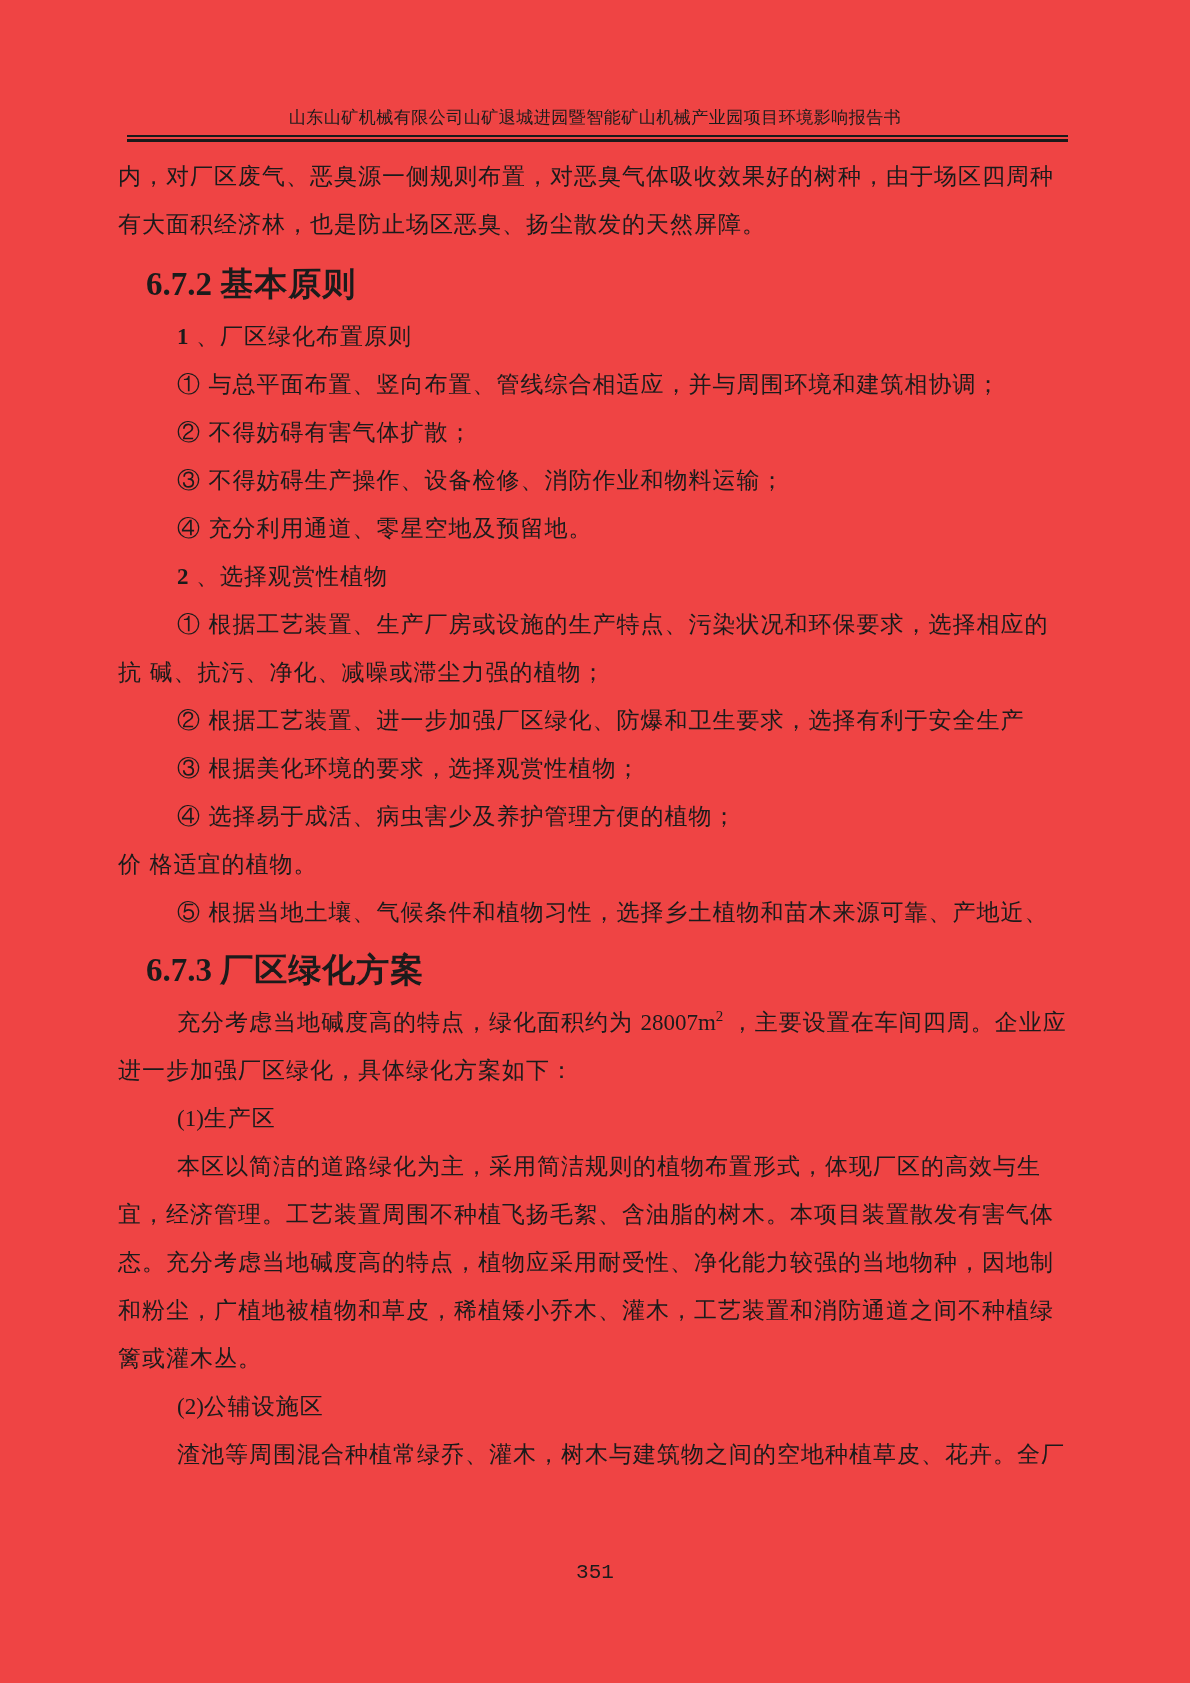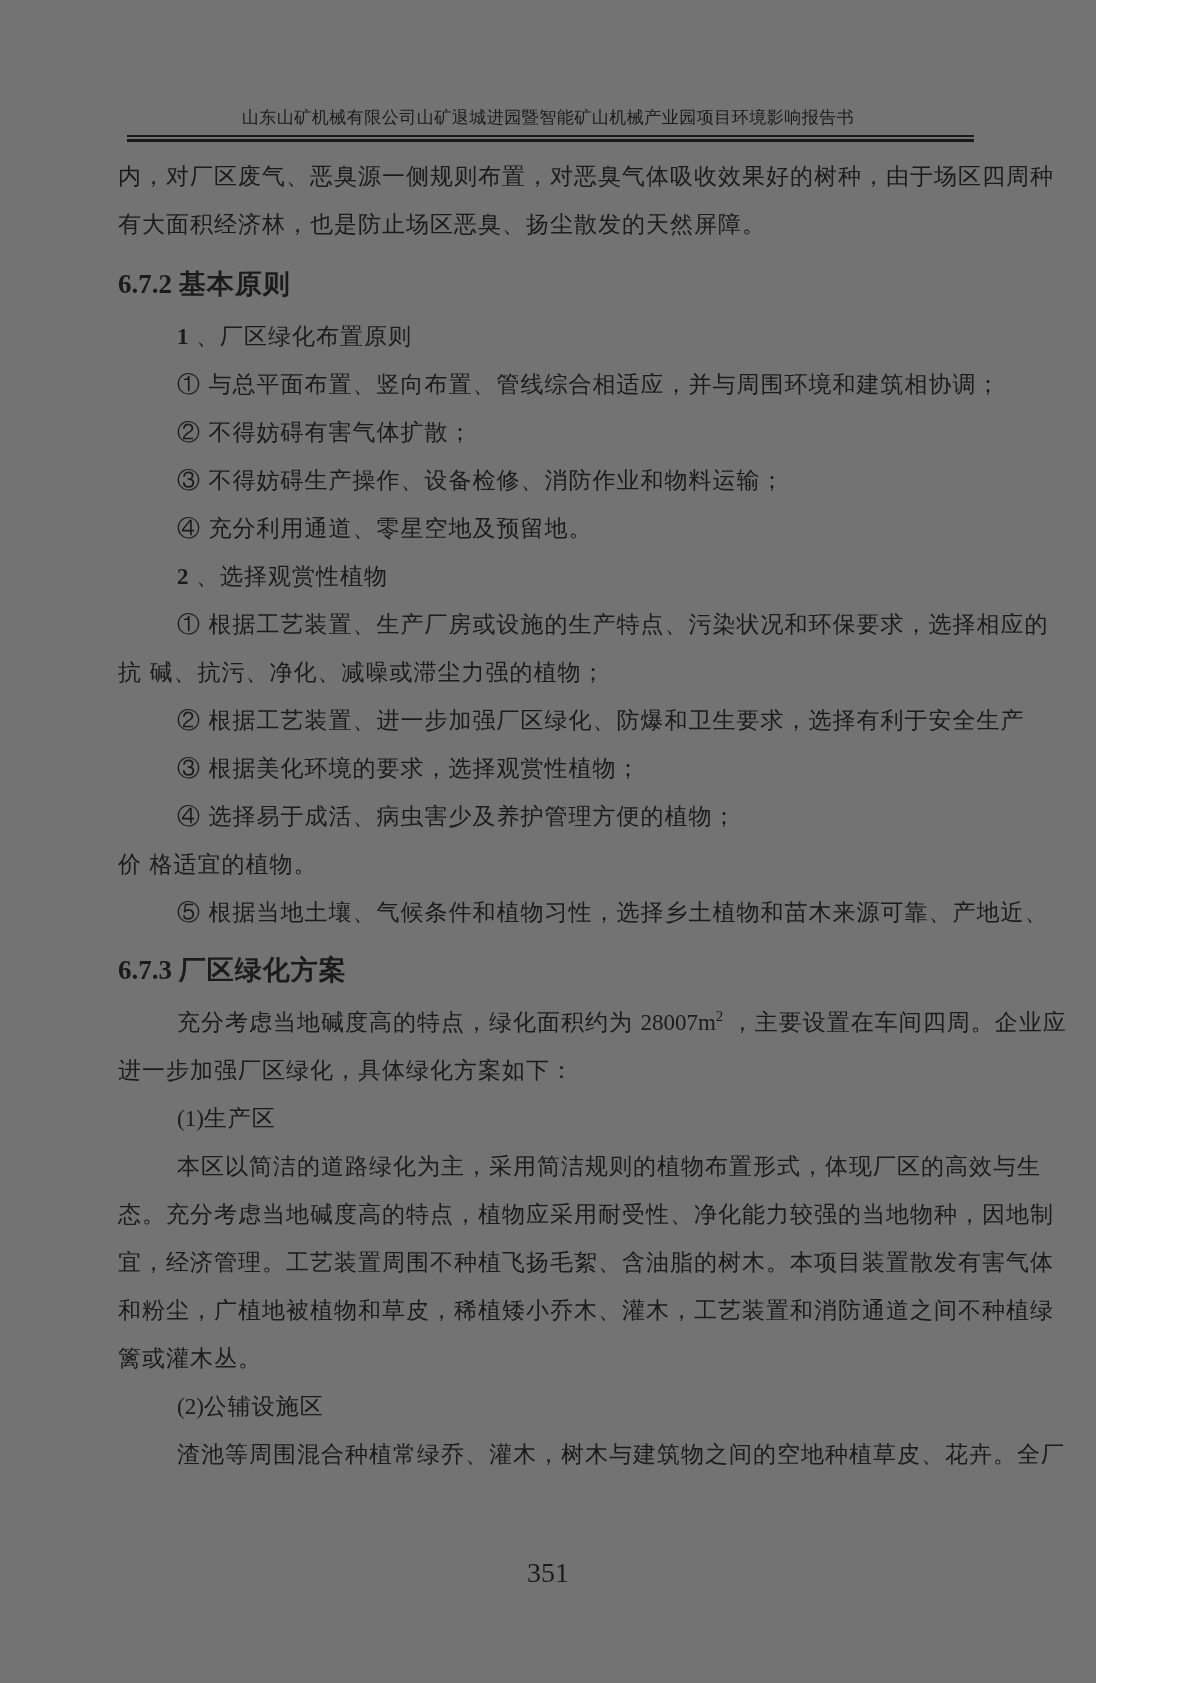--- a/index.html
+++ b/index.html
@@ -2,23 +2,23 @@
 <html lang="zh"><head>
 <meta charset="utf-8">
 <style>
   html, body {
     margin: 0;
     padding: 0;
     background: #ffffff;
   }
   .page {
     position: relative;
-    width: 1096px;
+    width: 1190px;
     height: 1683px;
-    background: #737373;
+    background: #ef4444;
     color: #1b1b1b;
     font-family: "Liberation Sans", sans-serif;
     overflow: hidden;
   }
   
   .header {
     position: absolute;
     top: 108px;
     left: 118px;
     right: 118px;
@@ -49,24 +49,25 @@
     line-height: 48px;
     font-size: 23px;
     letter-spacing: 1px;
     white-space: nowrap;
     overflow: visible;
   }
   .ln.ind { padding-left: 59px; }
   .ln.h2 {
     height: 56px;
     line-height: 56px;
-    font-size: 27px;
+    font-size: 33px;
     font-weight: bold;
     letter-spacing: 1px;
     margin-top: 8px;
+    margin-left: 28px;
   }
   .ln.h2b { margin-top: 6px; }
   .serif { font-family: "Liberation Serif", serif; letter-spacing: 0; margin-top: 8px; }
   .sup {
     font-family: "Liberation Serif", serif;
     vertical-align: super;
     font-size: 15px;
     line-height: 0;
     letter-spacing: 0;
   }
@@ -78,22 +79,22 @@
   .hnum { font-family: "Liberation Serif", serif; letter-spacing: 0; }
   
   .footer {
     position: absolute;
     top: 1558px;
     left: 0;
     right: 0;
     height: 30px;
     line-height: 30px;
     text-align: center;
-    font-family: Liberation Serif, serif;
-    font-size: 28px;
+    font-family: Liberation Mono, monospace;
+    font-size: 21px;
     color: #1b1b1b;
   }
 </style>
 </head>
 <body>
 
 <div class="page">
 
   <div class="header">山东山矿机械有限公司山矿退城进园暨智能矿山机械产业园项目环境影响报告书</div>
 
@@ -118,22 +119,22 @@
       <div class="ln ind"><span>② 根据工艺装置、进一步加强厂区绿化、防爆和卫生要求，选择有利于安全生产</span></div>
       <div class="ln ind"><span>③ 根据美化环境的要求，选择观赏性植物；</span></div>
       <div class="ln ind"><span>④ 选择易于成活、病虫害少及养护管理方便的植物；</span></div>
       <div class="ln body"><span>价 格适宜的植物。</span></div>
       <div class="ln ind"><span>⑤ 根据当地土壤、气候条件和植物习性，选择乡土植物和苗木来源可靠、产地近、</span></div>
       <div class="ln h2 h2b"><span class="hnum">6.7.3 </span><span>厂区绿化方案</span></div>
       <div class="ln ind"><span>充分考虑当地碱度高的特点，绿化面积约为 </span><span class="serif">28007m</span><span class="sup">2</span><span> ，主要设置在车间四周。企业应</span></div>
       <div class="ln body"><span>进一步加强厂区绿化，具体绿化方案如下：</span></div>
       <div class="ln ind"><span class="serif">(1)</span><span>生产区</span></div>
       <div class="ln ind"><span>本区以简洁的道路绿化为主，采用简洁规则的植物布置形式，体现厂区的高效与生</span></div>
+      <div class="ln body"><span>宜，经济管理。工艺装置周围不种植飞扬毛絮、含油脂的树木。本项目装置散发有害气体</span></div>
       <div class="ln body"><span>态。充分考虑当地碱度高的特点，植物应采用耐受性、净化能力较强的当地物种，因地制</span></div>
-      <div class="ln body"><span>宜，经济管理。工艺装置周围不种植飞扬毛絮、含油脂的树木。本项目装置散发有害气体</span></div>
       <div class="ln body"><span>和粉尘，广植地被植物和草皮，稀植矮小乔木、灌木，工艺装置和消防通道之间不种植绿</span></div>
       <div class="ln body"><span>篱或灌木丛。</span></div>
       <div class="ln ind"><span class="serif">(2)</span><span>公辅设施区</span></div>
       <div class="ln ind"><span>渣池等周围混合种植常绿乔、灌木，树木与建筑物之间的空地种植草皮、花卉。全厂</span></div>
     </div>
 
   <div class="footer">351</div>
 
 </div>
 

